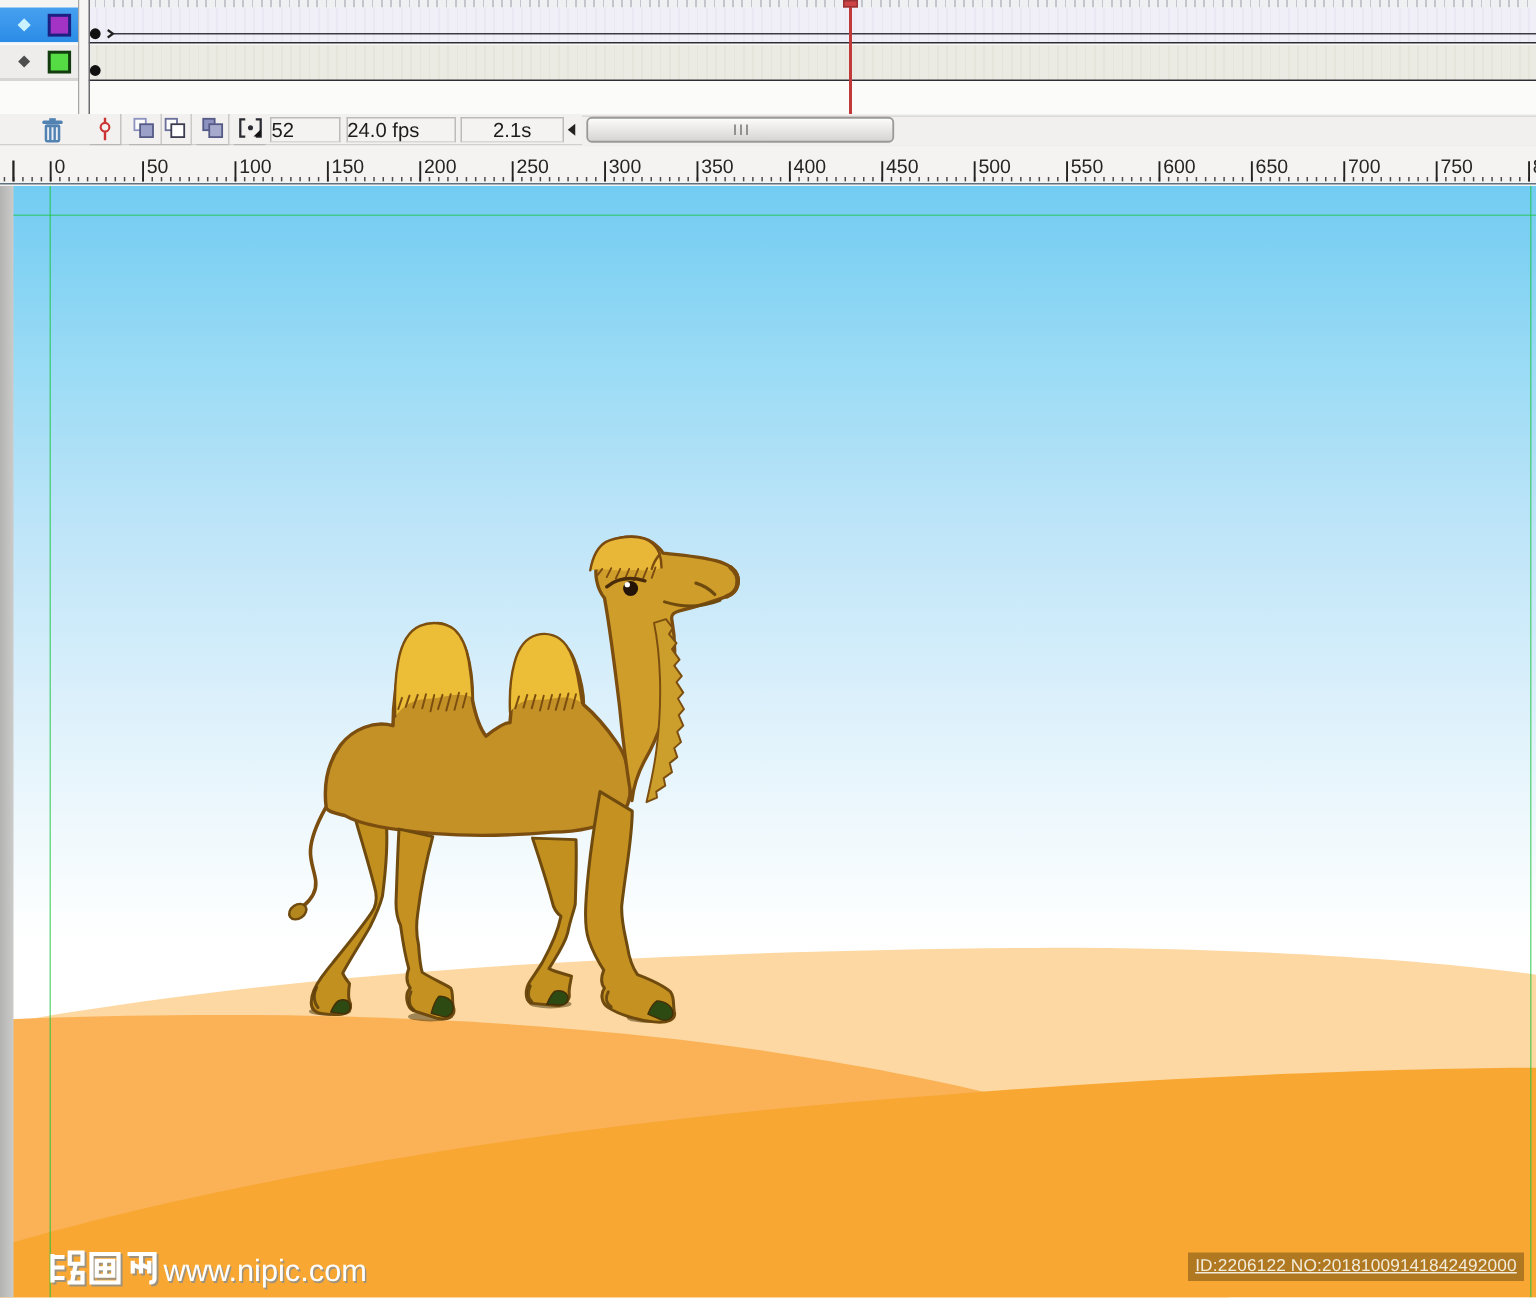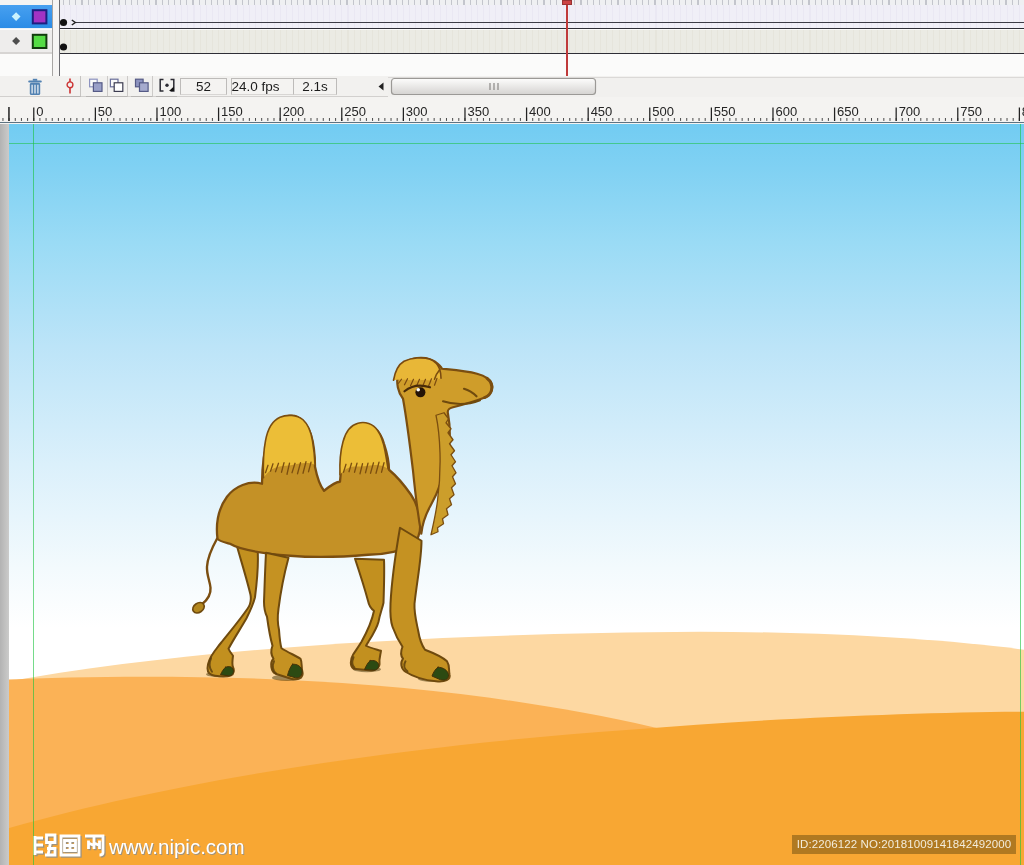--- a/index.html
+++ b/index.html
@@ -93,24 +93,24 @@
 
     <g stroke="#2b2b33" stroke-width="1.5" fill="none">
       <path d="M77.5,3.6 L74.2,3.6 L74.2,15 L77.5,15"></path>
       <path d="M84.5,3.6 L87.8,3.6 L87.8,15 L84.5,15"></path>
     </g>
     <circle cx="81" cy="9.2" r="1.7" fill="#2b2b33"></circle>
     <path d="M87.8,15 L83,15 L87.8,10.4 Z" fill="#111"></path>
   </svg>
 
   <div class="abs" style="left:180px;top:77.5px;width:47px;height:17.5px;border:1px solid #bdbbb9;border-bottom-color:#d8d6d4;box-sizing:border-box;background:#f4f3f1;
-       font-size:13.5px;color:#1c1c1c;text-align:center;line-height:16px;">52</div>
+       font-size:13.5px;color:#1c1c1c;text-align:left;line-height:16px;">52</div>
   <div class="abs" style="left:230.5px;top:77.5px;width:73px;height:17.5px;border:1px solid #bdbbb9;border-bottom-color:#d8d6d4;box-sizing:border-box;background:#f4f3f1;
        font-size:13.5px;color:#1c1c1c;line-height:16px;">24.0 fps</div>
-  <div class="abs" style="left:293px;top:77.5px;width:44px;height:17.5px;border:1px solid #bdbbb9;border-bottom-color:#d8d6d4;box-sizing:border-box;background:#f4f3f1;
+  <div class="abs" style="left:307px;top:77.5px;width:69px;height:17.5px;border:1px solid #bdbbb9;border-bottom-color:#d8d6d4;box-sizing:border-box;background:#f4f3f1;
        font-size:13.5px;color:#1c1c1c;text-align:center;line-height:16px;">2.1s</div>
 
   <svg class="abs" style="left:374px;top:76px;" width="650" height="21">
     <rect x="14" y="1" width="636" height="20" fill="#f1f0ee"></rect>
     <line x1="14" y1="1.5" x2="650" y2="1.5" stroke="#dbd9d7" stroke-width="1"></line>
     <path d="M9.5,6.5 L4.5,10.5 L9.5,14.5 Z" fill="#222"></path>
     <rect x="17.5" y="2.5" width="204" height="16" rx="3" fill="url(#sbg)" stroke="#9b9996" stroke-width="1.2"></rect>
     <defs>
         <linearGradient id="sbg" x1="0" y1="0" x2="0" y2="1">
       <stop offset="0" stop-color="#fdfdfc"></stop>
@@ -443,14 +443,14 @@
         <path d="M2,5 L2,24 M2.6,7 L10,7 M2.6,14 L10,14 M2.6,21 L10,21 M13.5,4 L13.5,11.5 L22,11.5 L22,4 Z M17.5,11.5 L15,24 M14,17.5 L22,17.5 L22,24 L12,24"></path>
         <path d="M28,5 L46,5 L46,24 L28,24 Z M31.5,9.5 L42.5,9.5 L42.5,19.5 L31.5,19.5 Z M37,9.5 L37,19.5 M31.5,14.5 L42.5,14.5"></path>
         <path d="M52,5 L70,5 L70,21.5 Q70,24 66.5,24 M55.5,9.5 L55.5,18 M61,5 L61,18 M66.5,9.5 L66.5,18 M55.5,12 L61,14.5 M61,12 L66.5,14.5"></path>
       </g>
       <text x="77" y="24" font-size="20.5" fill="#8f8f8b" font-family="Liberation Sans" opacity="0.85">www.nipic.com</text>
       <text x="76" y="23" font-size="20.5" fill="#ffffff" font-family="Liberation Sans">www.nipic.com</text>
     </svg>
   </div>
 
   <div class="abs" style="left:792px;top:711.5px;width:224px;height:18.5px;background:rgba(104,75,16,0.5);
-       font-size:11.5px;color:#f3ecdb;text-align:center;line-height:18.5px;white-space:nowrap;letter-spacing:0.1px;">ID:2206122 NO:20181009141842492000</div>
+       font-size:11.5px;color:#f3ecdb;text-align:center;line-height:18.5px;white-space:nowrap;letter-spacing:0.1px;text-decoration:underline;">ID:2206122 NO:20181009141842492000</div>
 </div>
 
 </body></html>

